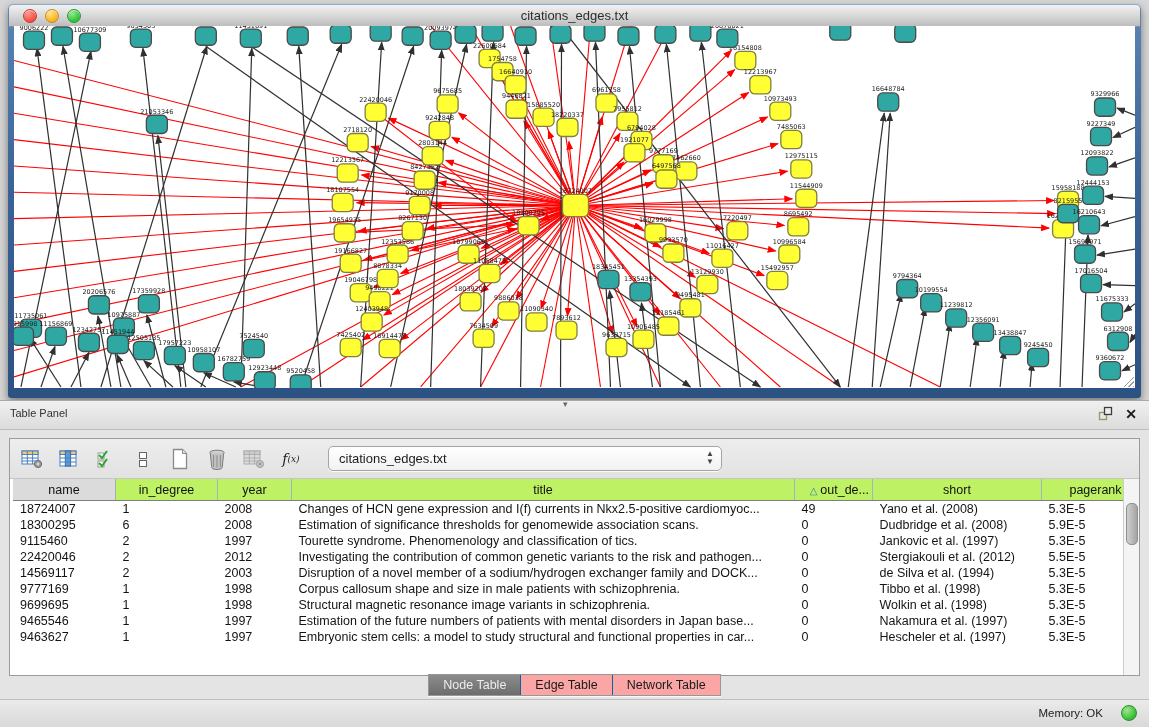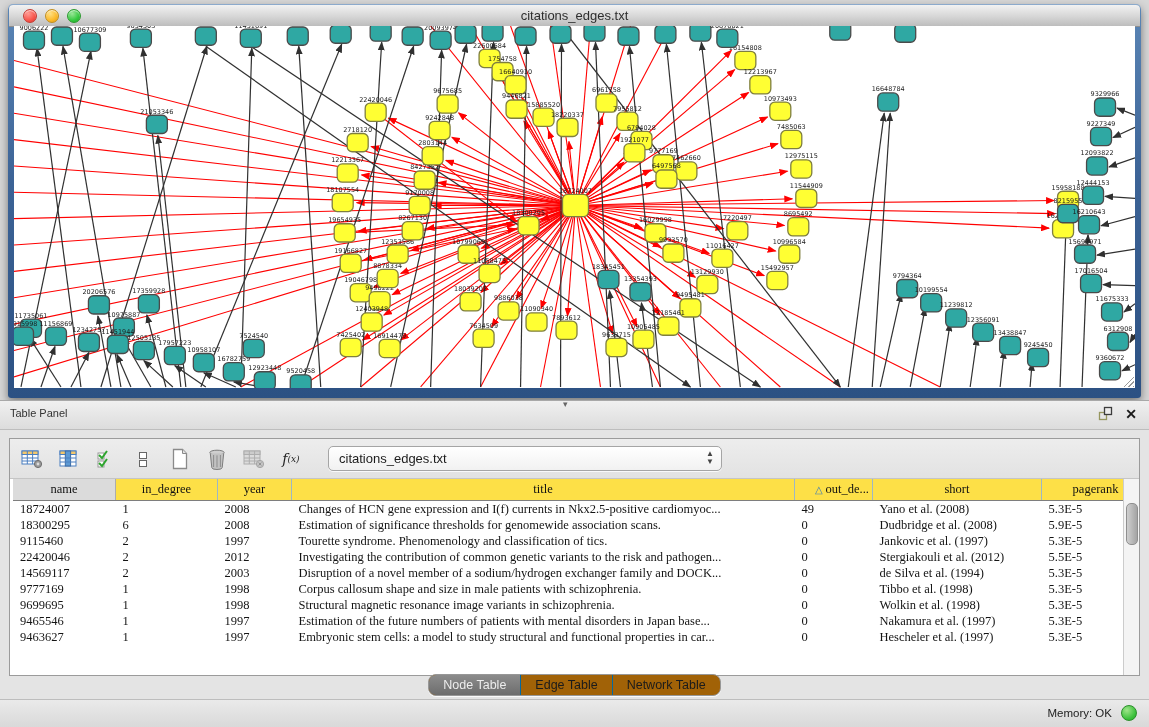--- a/index.html
+++ b/index.html
@@ -42,46 +42,46 @@
     border-bottom:1px solid #C5C5C5;display:flex;align-items:center;padding-left:10px;gap:13px;box-sizing:border-box;}
   .tb-icon{width:24px;height:24px;display:flex;align-items:center;justify-content:center;}
   .fx{font-size:14px;color:#222;font-family:"DejaVu Serif",serif;font-style:italic;}
   .fx small{font-size:9px;font-style:italic;}
   .combo{margin-left:12px;width:392px;height:23px;border:1px solid #A5A5A5;border-radius:5px;
     background:linear-gradient(#FFFFFF,#F1F1F1);position:relative;box-shadow:0 1px 0 rgba(255,255,255,.8);}
   .combo-val{position:absolute;left:10px;top:4px;font-size:13px;color:#1c1c1c;}
   .combo-arrows{position:absolute;right:7px;top:3px;display:flex;flex-direction:column;line-height:8px;
     font-size:8px;color:#444;}
 
-  .grid{position:absolute;left:0;right:0;top:40px;bottom:0;background:#fff;overflow:hidden;font-family:Liberation Serif, serif;}
+  .grid{position:absolute;left:0;right:0;top:40px;bottom:0;background:#fff;overflow:hidden;}
   table{border-collapse:collapse;table-layout:fixed;width:1087px;margin-left:3px;}
-  th{font-weight:normal;font-size:12.5px;height:21px;background:#fde047;color:#111;
+  th{font-weight:normal;font-size:12.5px;height:21px;background:#bef264;color:#111;
      border-right:1px solid #9DB7C4;border-bottom:1px solid #7E7E7E;text-align:center;
      overflow:hidden;white-space:nowrap;padding:0 3px;}
   th.c0{background:#DBDBDB;border-right-color:#ACACAC;}
   th.c4{text-align:right;padding-left:4px;}
   .sort-ind{color:#3d7cb8;font-size:10px;margin-right:3px;}
   td{font-size:12.5px;height:16px;color:#141414;white-space:nowrap;overflow:hidden;
      padding:0 4px 0 7px;}
   .c0{width:96px}.c1{width:95px}.c2{width:67px}.c3{width:496px}.c4{width:70px}.c5{width:162px}.c6{width:101px}
   .vscroll{position:absolute;top:0;right:0;bottom:0;width:15px;background:#F4F4F4;border-left:1px solid #CCC;}
   .vthumb{position:absolute;top:24px;left:2px;width:10px;height:40px;border-radius:5px;
      background:linear-gradient(90deg,#CFCFCF,#A4A4A4);border:1px solid #8F8F8F;}
 
   .tabbar{position:absolute;left:0;right:0;top:274px;text-align:center;}
-  .seg{display:inline-flex;border:1px solid #979797;border-radius:8px;overflow:hidden;
-     background:#a16207;box-shadow:0 1px 0 rgba(255,255,255,.8);justify-content:space-between;}
+  .seg{display:inline-flex;border:1px solid #979797;border-radius:0;overflow:hidden;
+     background:#fca5a5;box-shadow:0 1px 0 rgba(255,255,255,.8);justify-content:space-between;}
   .seg .tab{border:none;background:transparent;font-family:"Liberation Sans",sans-serif;
      font-size:12.5px;color:#1b1b1b;padding:3px 14px;border-left:1px solid #0369a1;cursor:default;}
   .seg .tab:first-child{border-left:none;}
   .seg .tab.sel{background:linear-gradient(#8c8c8c,#6d6d6d);color:#EDEDED;border-left:none;}
 
   .statusbar{position:absolute;left:0;right:0;bottom:0;height:27px;
      background:linear-gradient(#EAEAEA,#D9D9D9);border-top:1px solid #BDBDBD;}
-  .mem{position:absolute;right:12px;top:5px;display:flex;align-items:center;gap:9px;}
+  .mem{position:absolute;right:12px;top:5px;display:flex;align-items:center;gap:18px;}
   .mem-label{font-size:11.5px;color:#222;}
   .mem-dot{width:14px;height:14px;border-radius:50%;border:1px solid #2a8f2a;
      background:radial-gradient(circle at 35% 30%,#9fe58a,#3cc13c 65%,#2aa32a);}
 </style>
 </head>
 <body>
 
 <div class="net-window">
   <div class="titlebar">
     <div class="lights">

